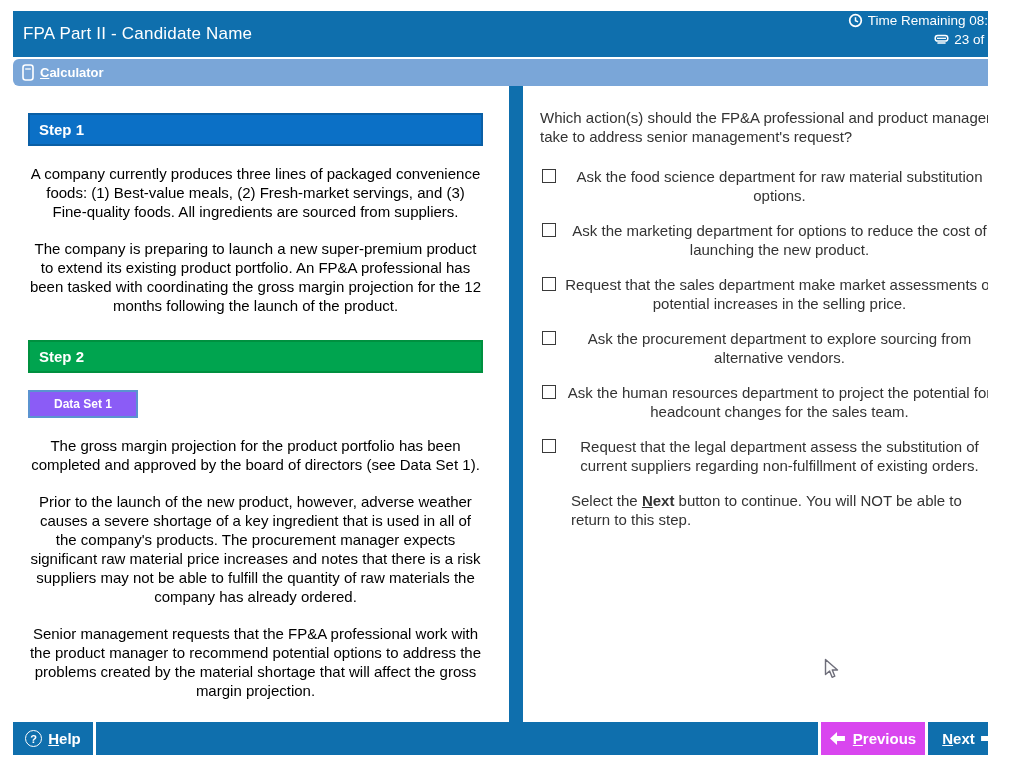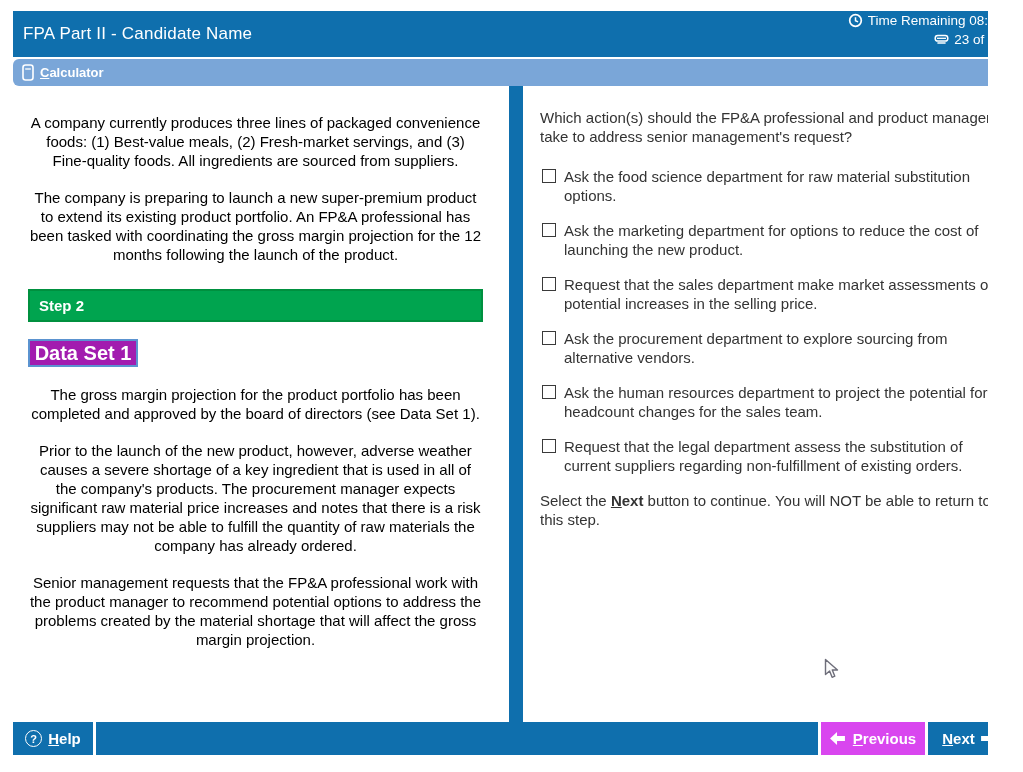--- a/index.html
+++ b/index.html
@@ -22,28 +22,28 @@
   .right-panel { position:absolute; left:523px; top:86px; width:487px; height:636px; background:#fff; }
   .left-inner  { margin:27px 0 0 15px; width:455px; }
   .right-inner { margin:22px 0 0 17px; width:455px; }
 
   .step-bar { height:29px; line-height:29px; padding-left:9px; color:#fff; font-weight:bold; font-size:15px; border:2px solid transparent; }
   .step1 { background:#0b70c6; border-color:#0a5fa5; }
   .step2 { background:#00a44f; border-color:#00903f; margin-top:25px; }
 
   p.body { margin:18px 0 0 0; font-size:15px; line-height:19px; color:#000000;text-align:center; }
 
-  .dataset-btn { margin-top:17px; width:110px; height:28px; background:#a21caf; border:2px solid #5b93d0; color:#fff; font-weight:bold; font-size:20px; display:flex; align-items:center; justify-content:center; box-sizing:border-box; cursor:default; }
+  .dataset-btn { margin-top:17px; width:110px; height:28px; background:#8b5cf6; border:2px solid #5b93d0; color:#fff; font-weight:bold; font-size:12px; display:flex; align-items:center; justify-content:center; box-sizing:border-box; cursor:default; }
 
   .question { font-size:15px; line-height:19px; color:#333; }
-  .opts { margin-top:21px; }
+  .opts { margin-top:21px;text-align:center; }
   .opt { display:flex; margin-bottom:16px; cursor:default; }
   .cb { flex:0 0 auto; width:12px; height:12px; border:1.5px solid #3a3a3a; background:#fff; margin:2px 8px 0 2px; }
   .opt-text { font-size:15px; line-height:19px; color:#333; }
-  .instruction { margin-top:3px; font-size:15px; line-height:19px; color:#333; }
+  .instruction { margin-top:3px; font-size:15px; line-height:19px; color:#333;margin-left:31px; }
 
   .ak { text-decoration:underline; }
 
   
   .footer { position:absolute; left:13px; top:722px; width:997px; height:33px; display:flex; gap:3px; }
   .fseg { background:#0f6fad; color:#fff; display:flex; align-items:center; justify-content:center; font-size:15px; font-weight:bold; cursor:default; }
   .fseg.help { width:80px; gap:6px; }
   .fseg.fill { flex:1; cursor:default; }
   .fseg.prev { width:104px; gap:8px; }
   .fseg.next { width:82px; gap:6px;text-align:center; }
@@ -90,20 +90,21 @@
           </svg>
       </span>
       <span><span class="ak">C</span><span>alculator</span></span>
     </div>
   </div>
 
   <div class="divider"></div>
 
   <div class="left-panel">
     <div class="left-inner">
+      <div class="step-bar step1">Step 1</div>
       <p class="body">A company currently produces three lines of packaged convenience foods: (1) Best-value meals, (2) Fresh-market servings, and (3) Fine-quality foods. All ingredients are sourced from suppliers.</p>
       <p class="body">The company is preparing to launch a new super-premium product to extend its existing product portfolio. An FP&amp;A professional has been tasked with coordinating the gross margin projection for the 12 months following the launch of the product.</p>
       <div class="step-bar step2">Step 2</div>
       <div class="dataset-btn">Data Set 1</div>
       <p class="body">The gross margin projection for the product portfolio has been completed and approved by the board of directors (see Data Set 1).</p>
       <p class="body">Prior to the launch of the new product, however, adverse weather causes a severe shortage of a key ingredient that is used in all of the company's products. The procurement manager expects significant raw material price increases and notes that there is a risk suppliers may not be able to fulfill the quantity of raw materials the company has already ordered.</p>
       <p class="body">Senior management requests that the FP&amp;A professional work with the product manager to recommend potential options to address the problems created by the material shortage that will affect the gross margin projection.</p>
     </div>
   </div>
 

